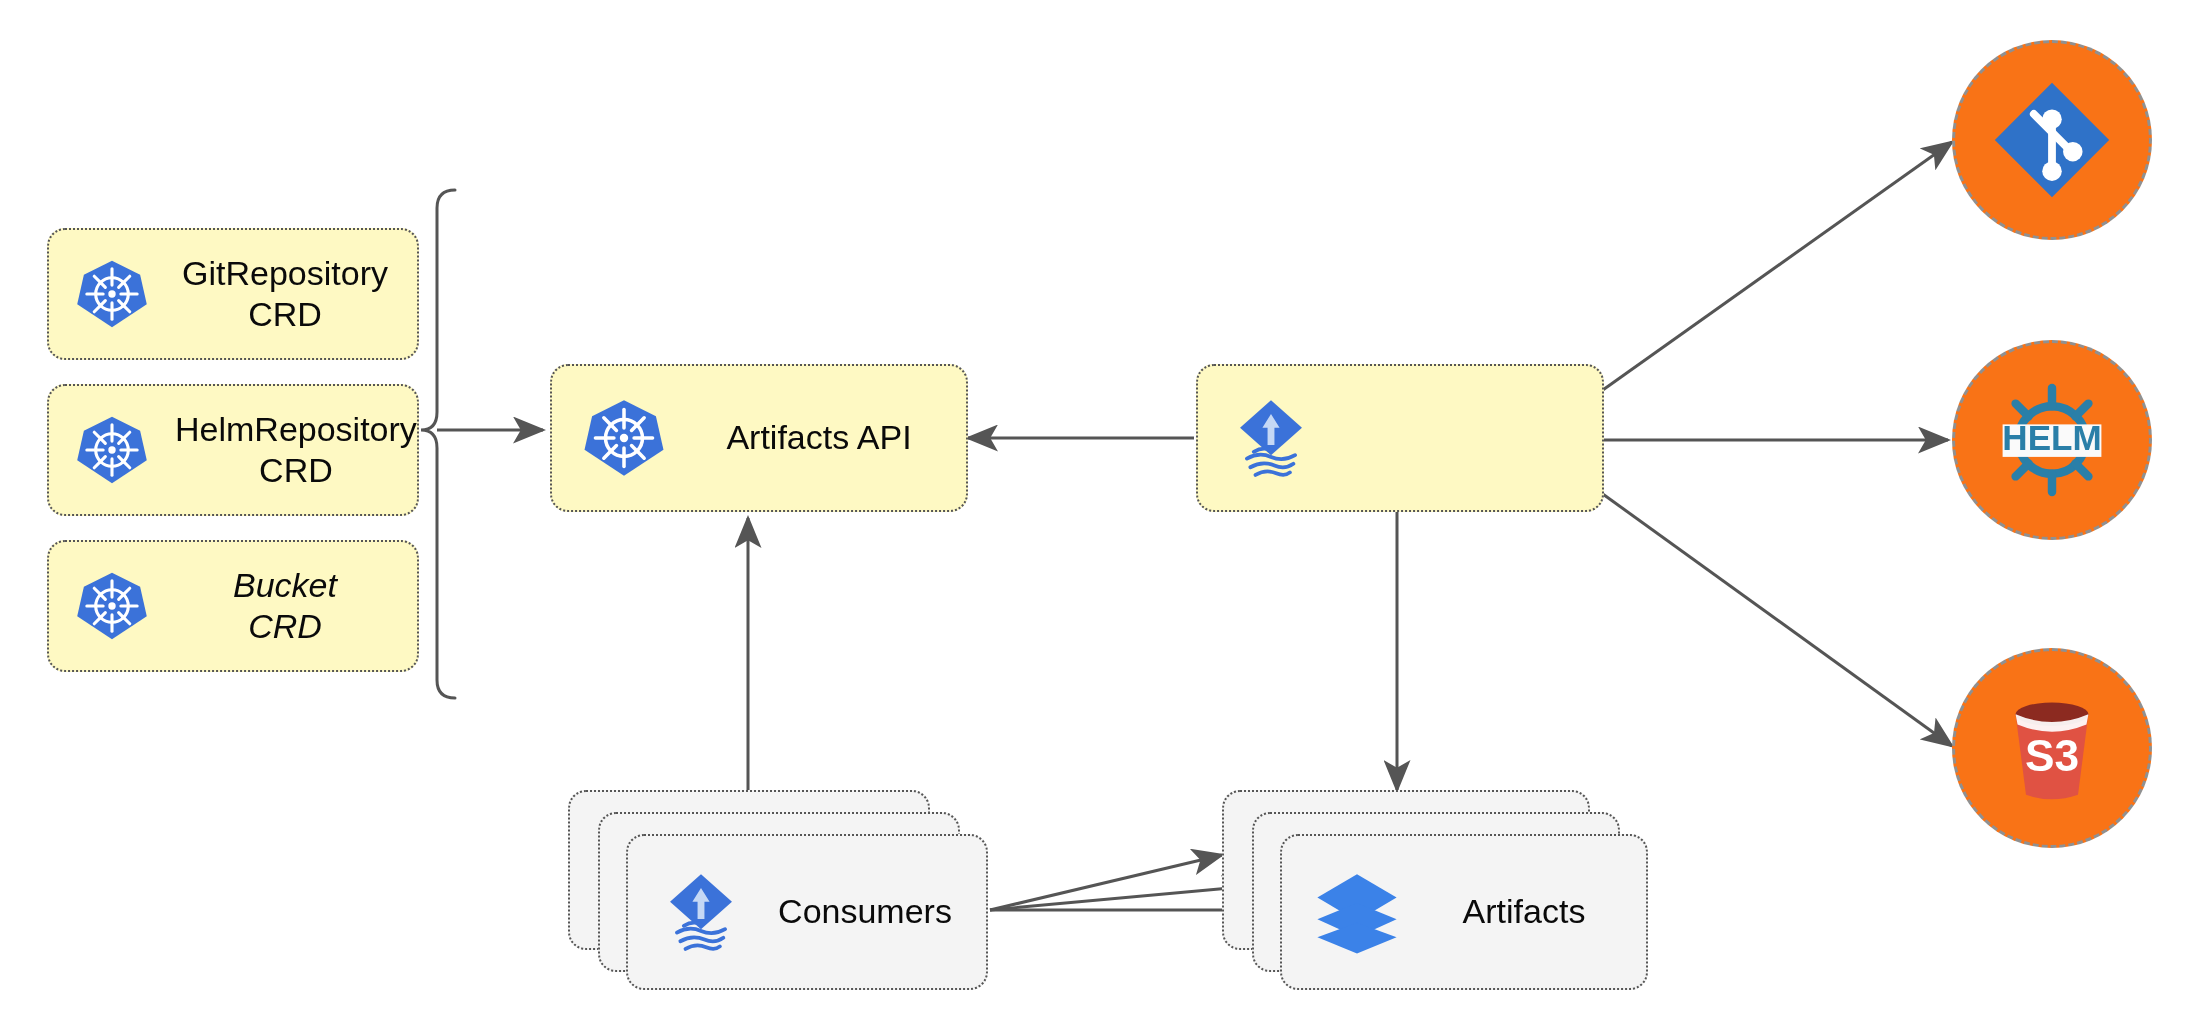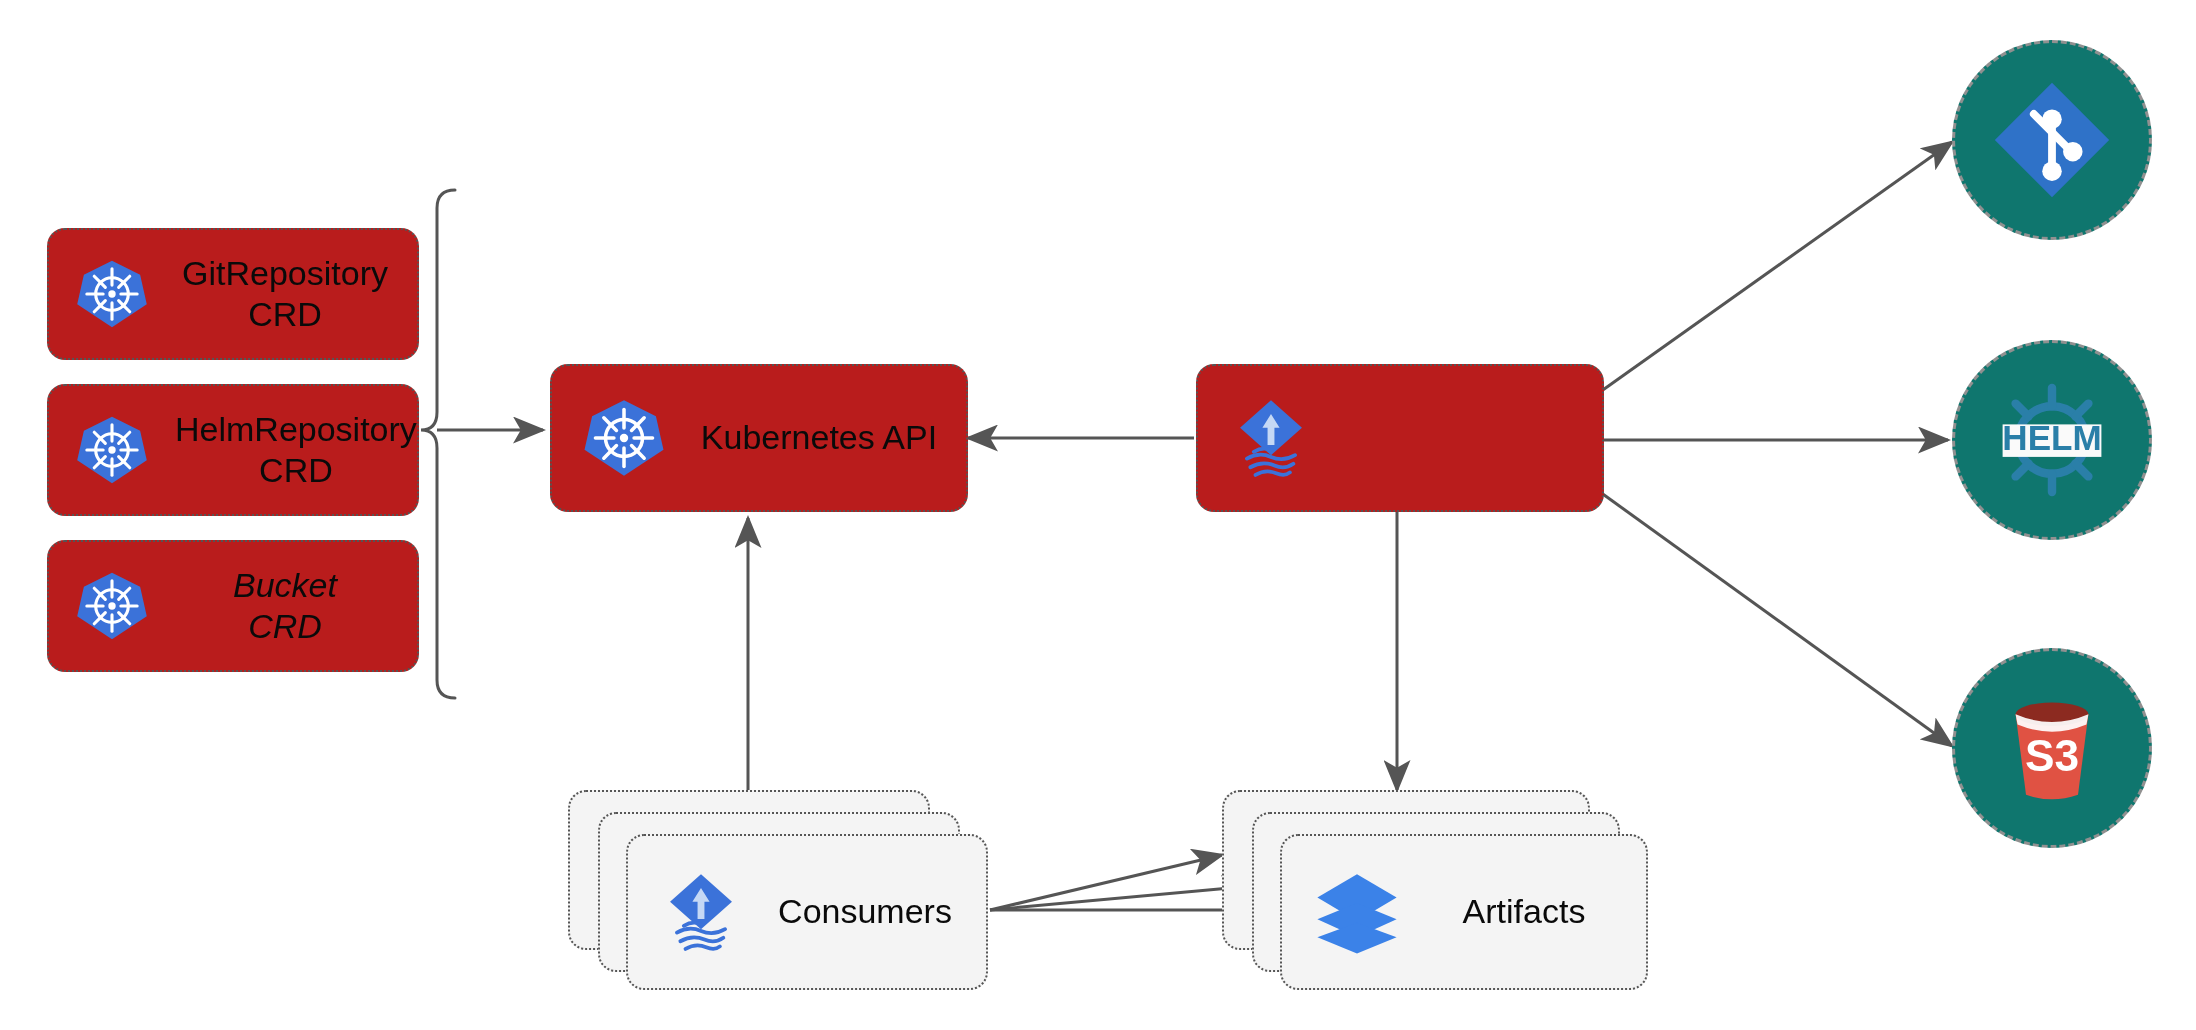--- a/index.html
+++ b/index.html
@@ -21,21 +21,21 @@
     position: absolute;
     left: 0;
     top: 0;
     width: 2196px;
     height: 1030px;
     pointer-events: none;
   }
   .node {
     position: absolute;
     box-sizing: border-box;
-    background: #b91c1c;
+    background: #fef9c3;
     border: 2.5px dotted #555555;
     border-radius: 18px;
     display: flex;
     align-items: center;
     justify-content: flex-start;
   }
   .node-label {
     font-size: 34px;
     color: #0a0a0a;
     line-height: 1.22;
@@ -66,21 +66,21 @@
   .wide-node .node-label {
     flex: 1;
     text-align: center;
     padding-right: 16px;
   }
   .circle-node {
     position: absolute;
     box-sizing: border-box;
     border: 3px dashed #909090;
     border-radius: 50%;
-    background: #0f766e;
+    background: #f97316;
     display: flex;
     align-items: center;
     justify-content: center;
   }
   .stack {
     position: absolute;
   }
   .stack-card {
     position: absolute;
     box-sizing: border-box;
@@ -240,21 +240,21 @@
         <line x1="50" y1="62" x2="50" y2="72"></line>
         <line x1="38" y1="50" x2="28" y2="50"></line>
         <line x1="62" y1="50" x2="72" y2="50"></line>
         <line x1="41" y1="41" x2="34" y2="34"></line>
         <line x1="59" y1="59" x2="66" y2="66"></line>
         <line x1="59" y1="41" x2="66" y2="34"></line>
         <line x1="41" y1="59" x2="34" y2="66"></line>
       </g>
       <circle cx="50" cy="50" r="5" fill="#ffffff"></circle>
     </svg>
-    <span class="node-label">Kubernetes API</span>
+    <span class="node-label">Artifacts API</span>
   </div>
 
   <div class="node wide-node" style="left:1196px; top:364px; width:408px;">
     <svg class="flux-ico" viewBox="0 0 100 100">
       <polygon points="50,6 86,38 50,70 14,38" fill="#3b72d9"></polygon>
       <path d="M50,22 L60,38 L54,38 L54,58 L46,58 L46,38 L40,38 Z" fill="#c5d8f5"></path>
       <g stroke="#3b72d9" stroke-width="4.4" fill="none" stroke-linecap="round">
         <path d="M22,74 Q36,66 50,72 Q64,78 78,70"></path>
         <path d="M26,84 Q40,76 54,82 Q66,87 76,80"></path>
         <path d="M32,93 Q44,86 56,91 Q66,95 72,90"></path>

